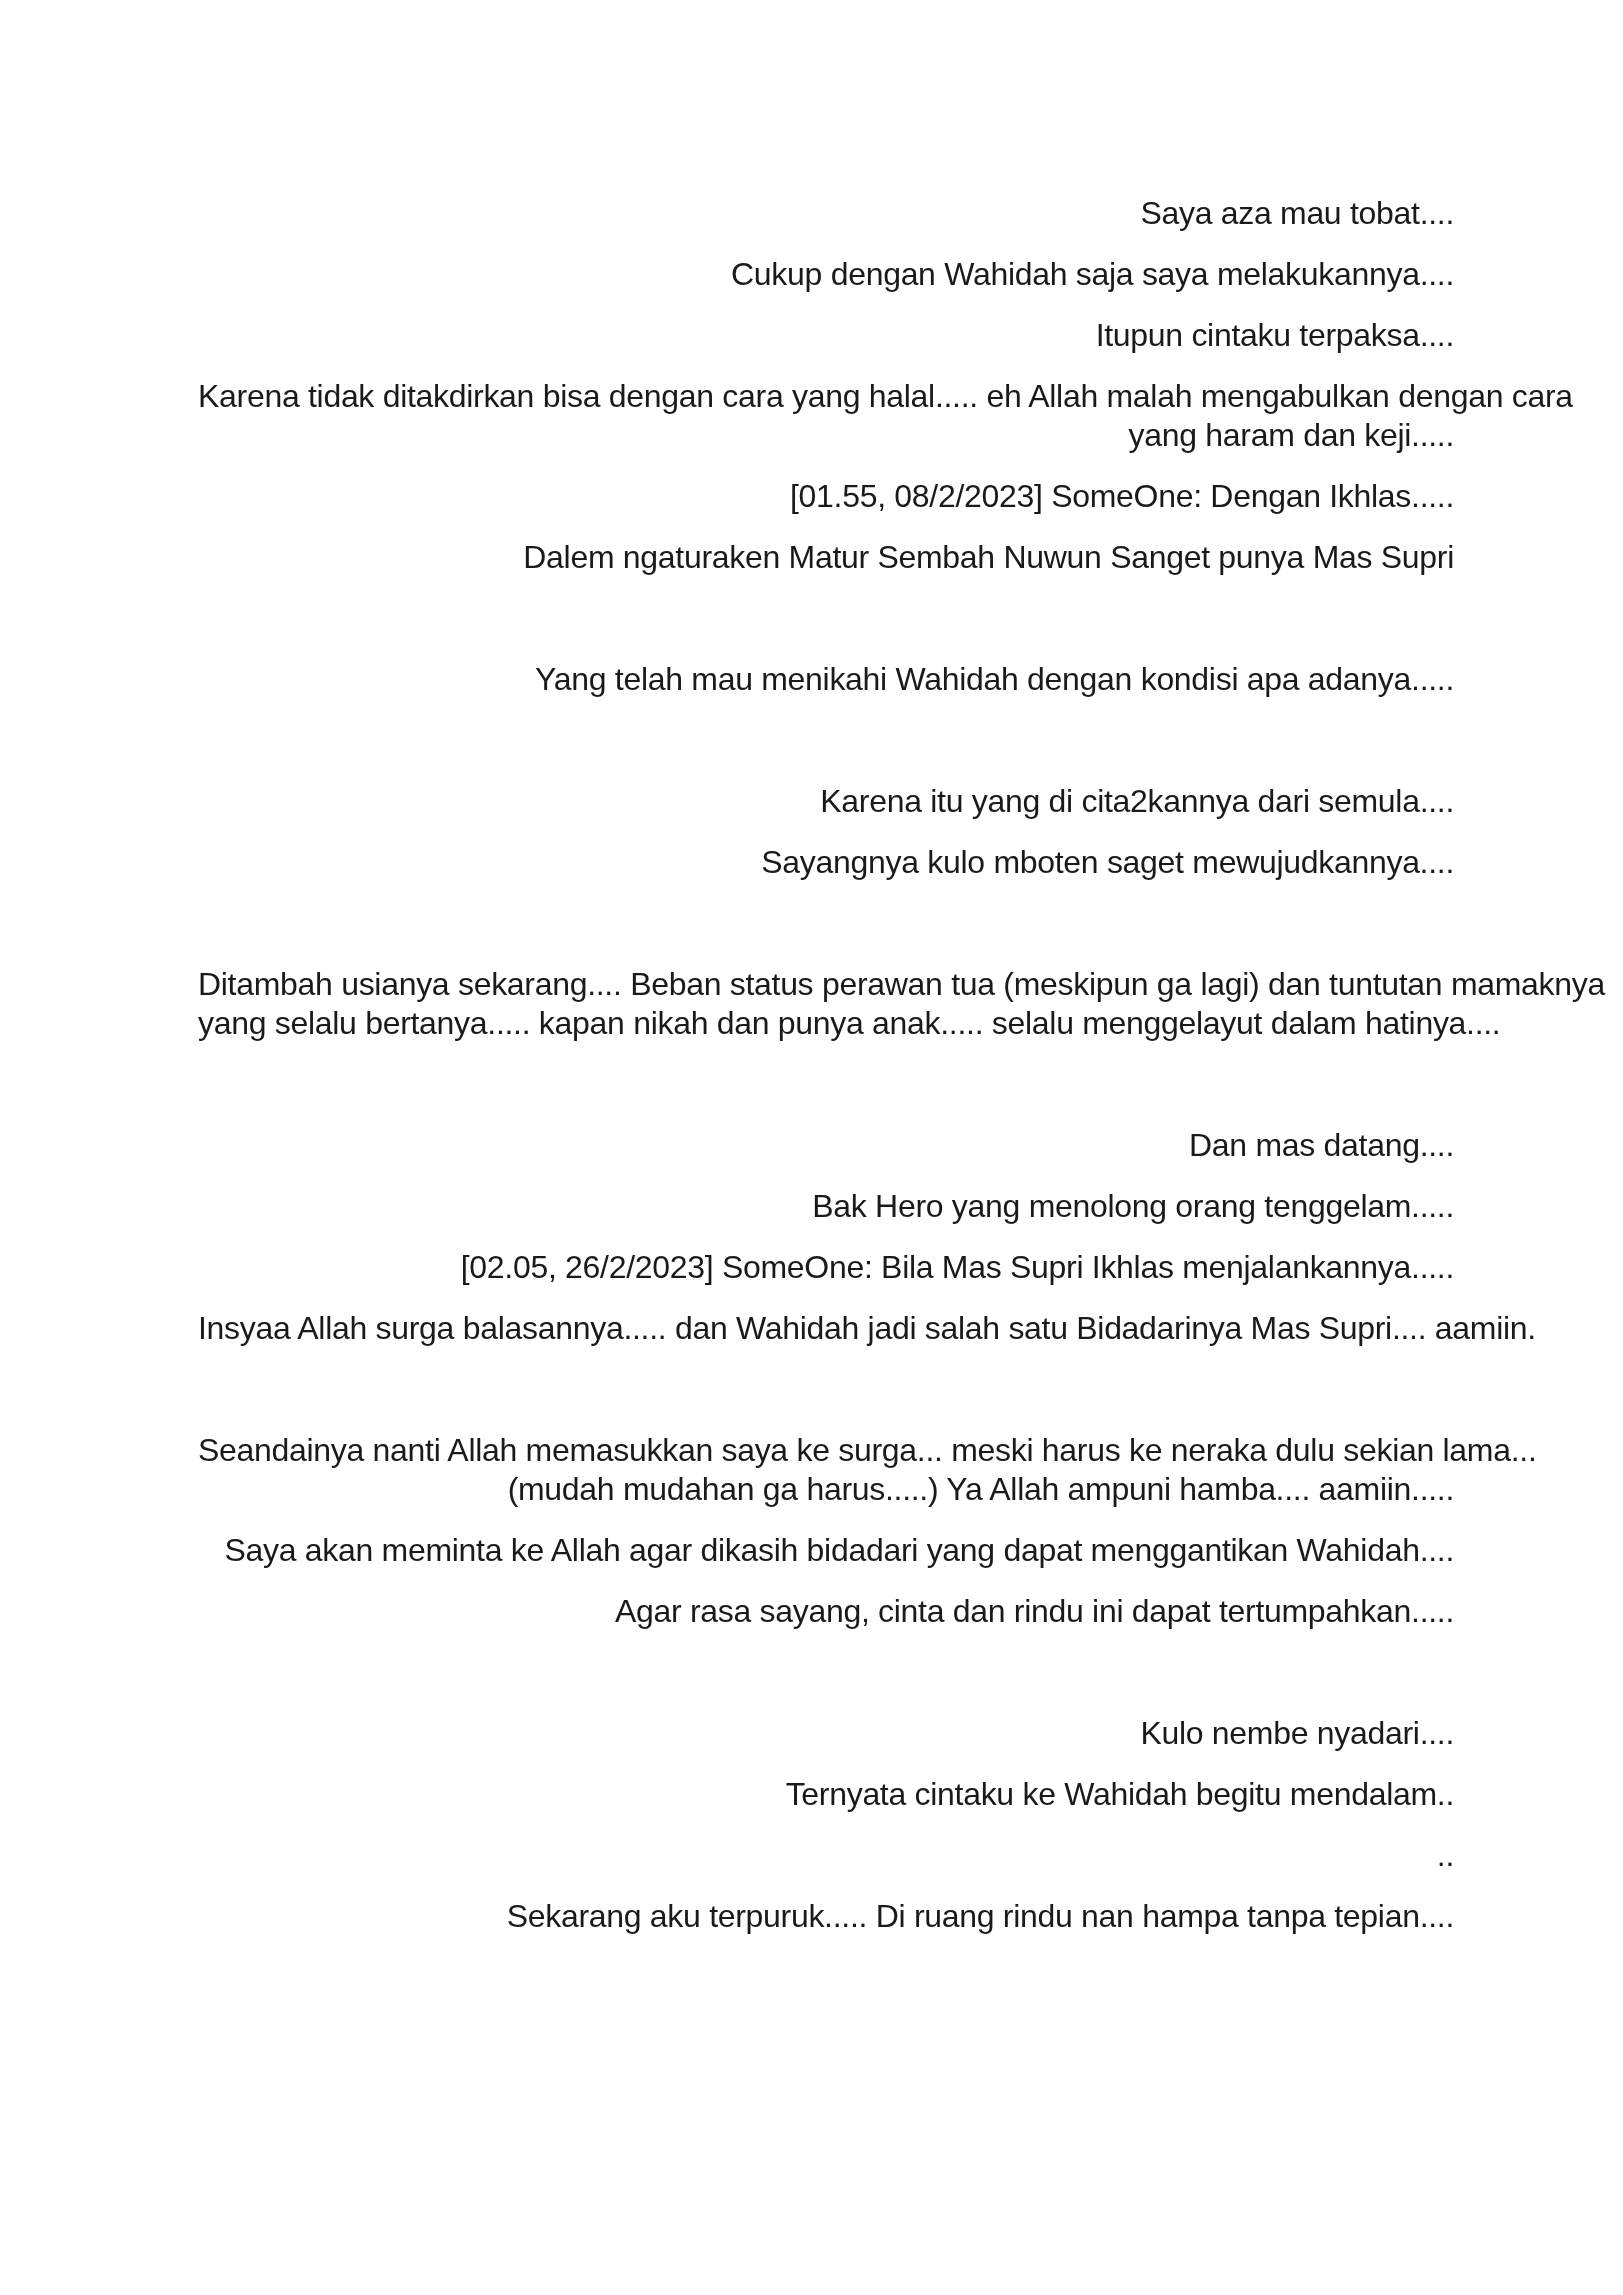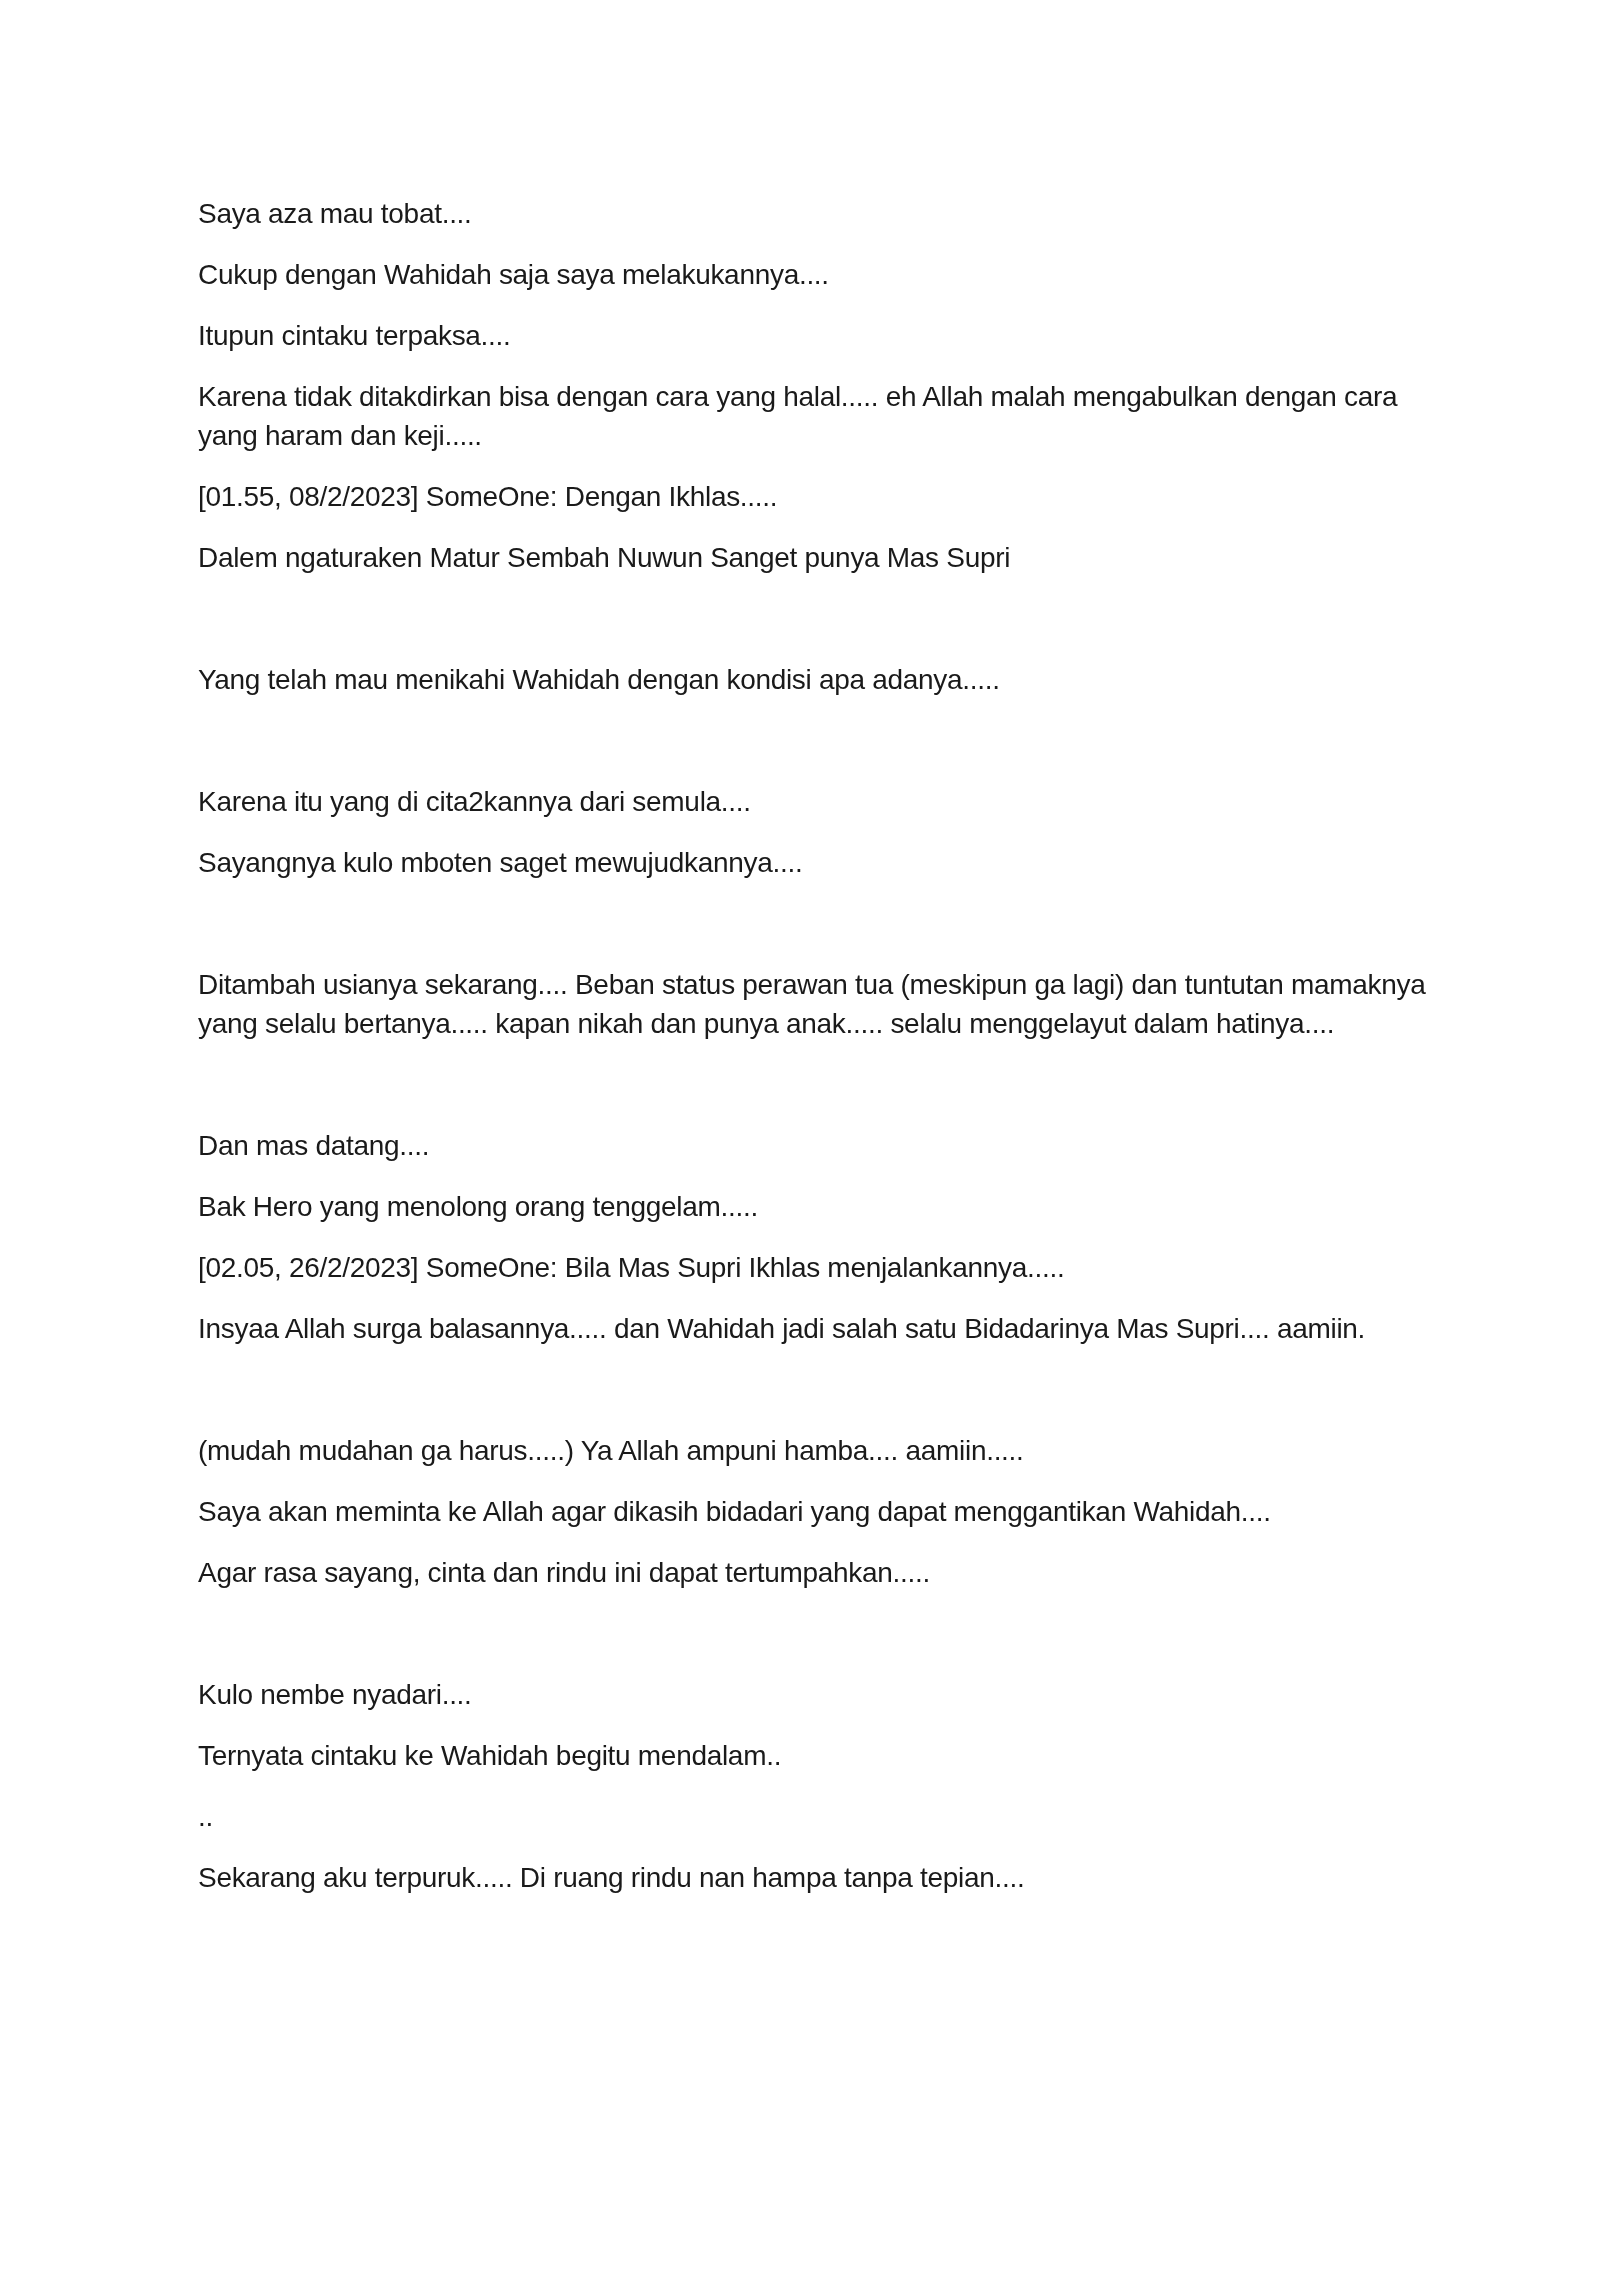--- a/index.html
+++ b/index.html
@@ -13,25 +13,26 @@
   }
   .doc-content {
     position: absolute;
     left: 198px;
     top: 194px;
     width: 1256px;
   }
   p.para {
     margin: 0 0 22px 0;
     padding: 0;
-    font-size: 28px;
+    font-size: 32px;
     line-height: 39px;
     letter-spacing: -0.3px;
     color: #1a1a1a;
     font-weight: 400;
+    text-align: right;
   }
   p.para .line {
     display: block;
     min-height: 39px;
     white-space: pre;
   }
 </style>
 </head>
 <body>
 
@@ -91,20 +92,21 @@
       <p class="para">
         <span class="line">[02.05, 26/2/2023] SomeOne: Bila Mas Supri Ikhlas menjalankannya.....</span>
       </p>
       <p class="para">
         <span class="line">Insyaa Allah surga balasannya..... dan Wahidah jadi salah satu Bidadarinya Mas Supri.... aamiin.</span>
       </p>
       <p class="para">
         <span class="line"></span>
       </p>
       <p class="para">
+        <span class="line">Seandainya nanti Allah memasukkan saya ke surga... meski harus ke neraka dulu sekian lama...</span>
         <span class="line">(mudah mudahan ga harus.....) Ya Allah ampuni hamba.... aamiin.....</span>
       </p>
       <p class="para">
         <span class="line">Saya akan meminta ke Allah agar dikasih bidadari yang dapat menggantikan Wahidah....</span>
       </p>
       <p class="para">
         <span class="line">Agar rasa sayang, cinta dan rindu ini dapat tertumpahkan.....</span>
       </p>
       <p class="para">
         <span class="line"></span>

